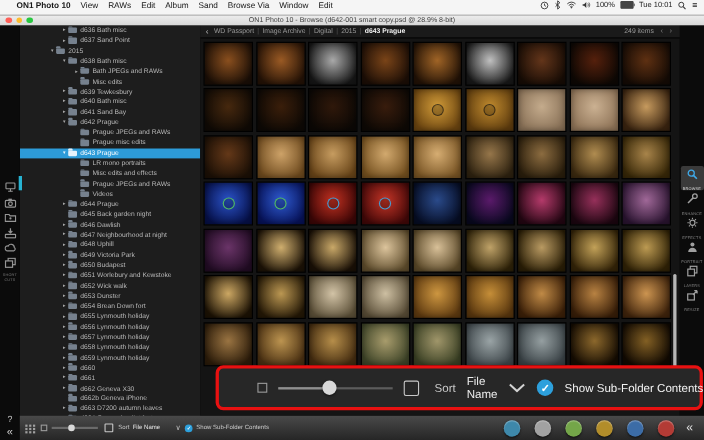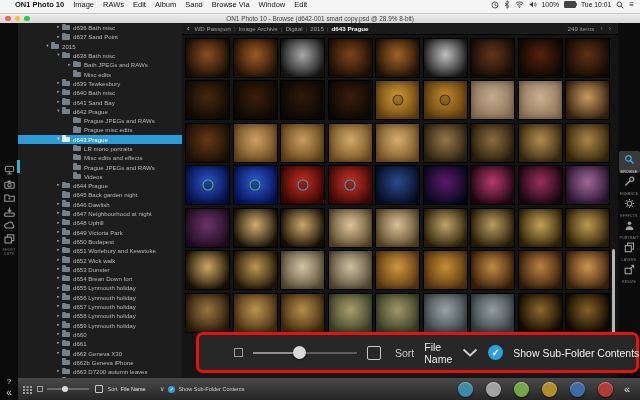--- a/index.html
+++ b/index.html
@@ -119,21 +119,21 @@
 </style>
 </head>
 <body>
 
 <div id="screen">
 
   <div class="menubar">
     <span class="apple"></span>
     <span id="menu-left" style="display:flex;">
         <span class="mitem bold">ON1 Photo 10</span>
-        <span class="mitem">Image</span>
+        <span class="mitem">View</span>
         <span class="mitem">RAWs</span>
         <span class="mitem">Edit</span>
         <span class="mitem">Album</span>
         <span class="mitem">Sand</span>
         <span class="mitem">Browse Via</span>
         <span class="mitem">Window</span>
         <span class="mitem">Edit</span>
       </span>
     <span class="mstatus">
       <svg width="8" height="8" viewBox="0 0 12 12">

